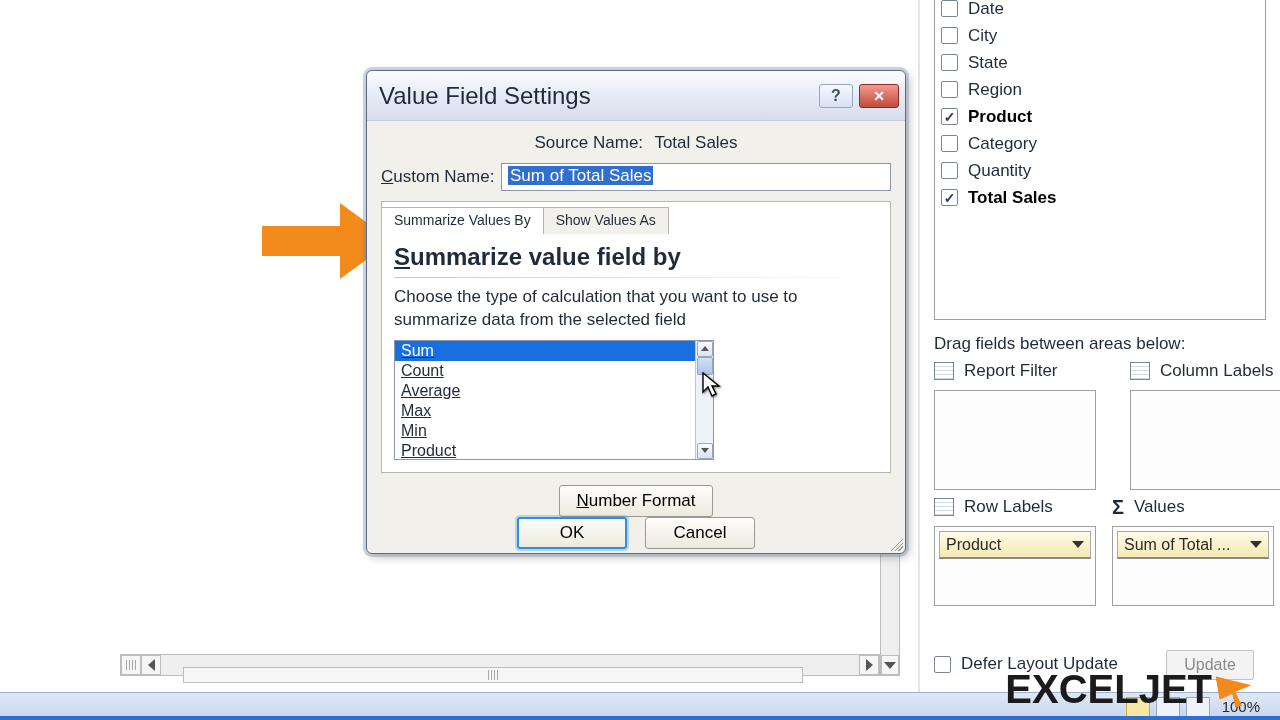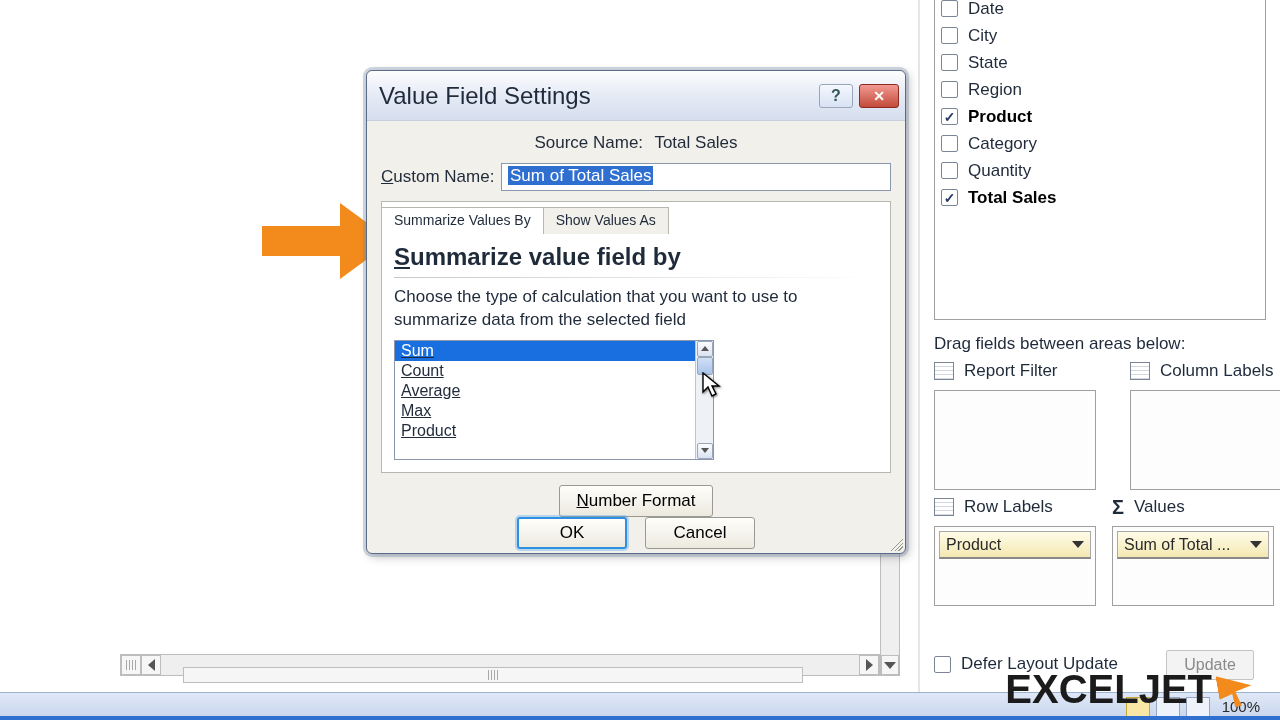--- a/index.html
+++ b/index.html
@@ -272,20 +272,21 @@
         <div class="heading"><u>S</u>ummarize value field by</div>
         <div class="hr"></div>
         <div class="desc">Choose the type of calculation that you want to use to summarize data from the selected field</div>
 
         <div class="listbox">
           <div class="items">
             <div class="li sel">Sum</div>
             <div class="li">Count</div>
             <div class="li">Average</div>
             <div class="li">Max</div>
+            <div class="li">Min</div>
             <div class="li">Product</div>
           </div>
           <div class="sb">
             <div class="btn">
                 <span class="tri-u" style="border-bottom-width:5px;border-left-width:4px;border-right-width:4px;"></span>
               </div>
             <div class="btn mid"></div>
             <div style="flex:1"></div>
             <div class="btn">
                 <span class="tri-d" style="border-top-width:5px;border-left-width:4px;border-right-width:4px;"></span>

